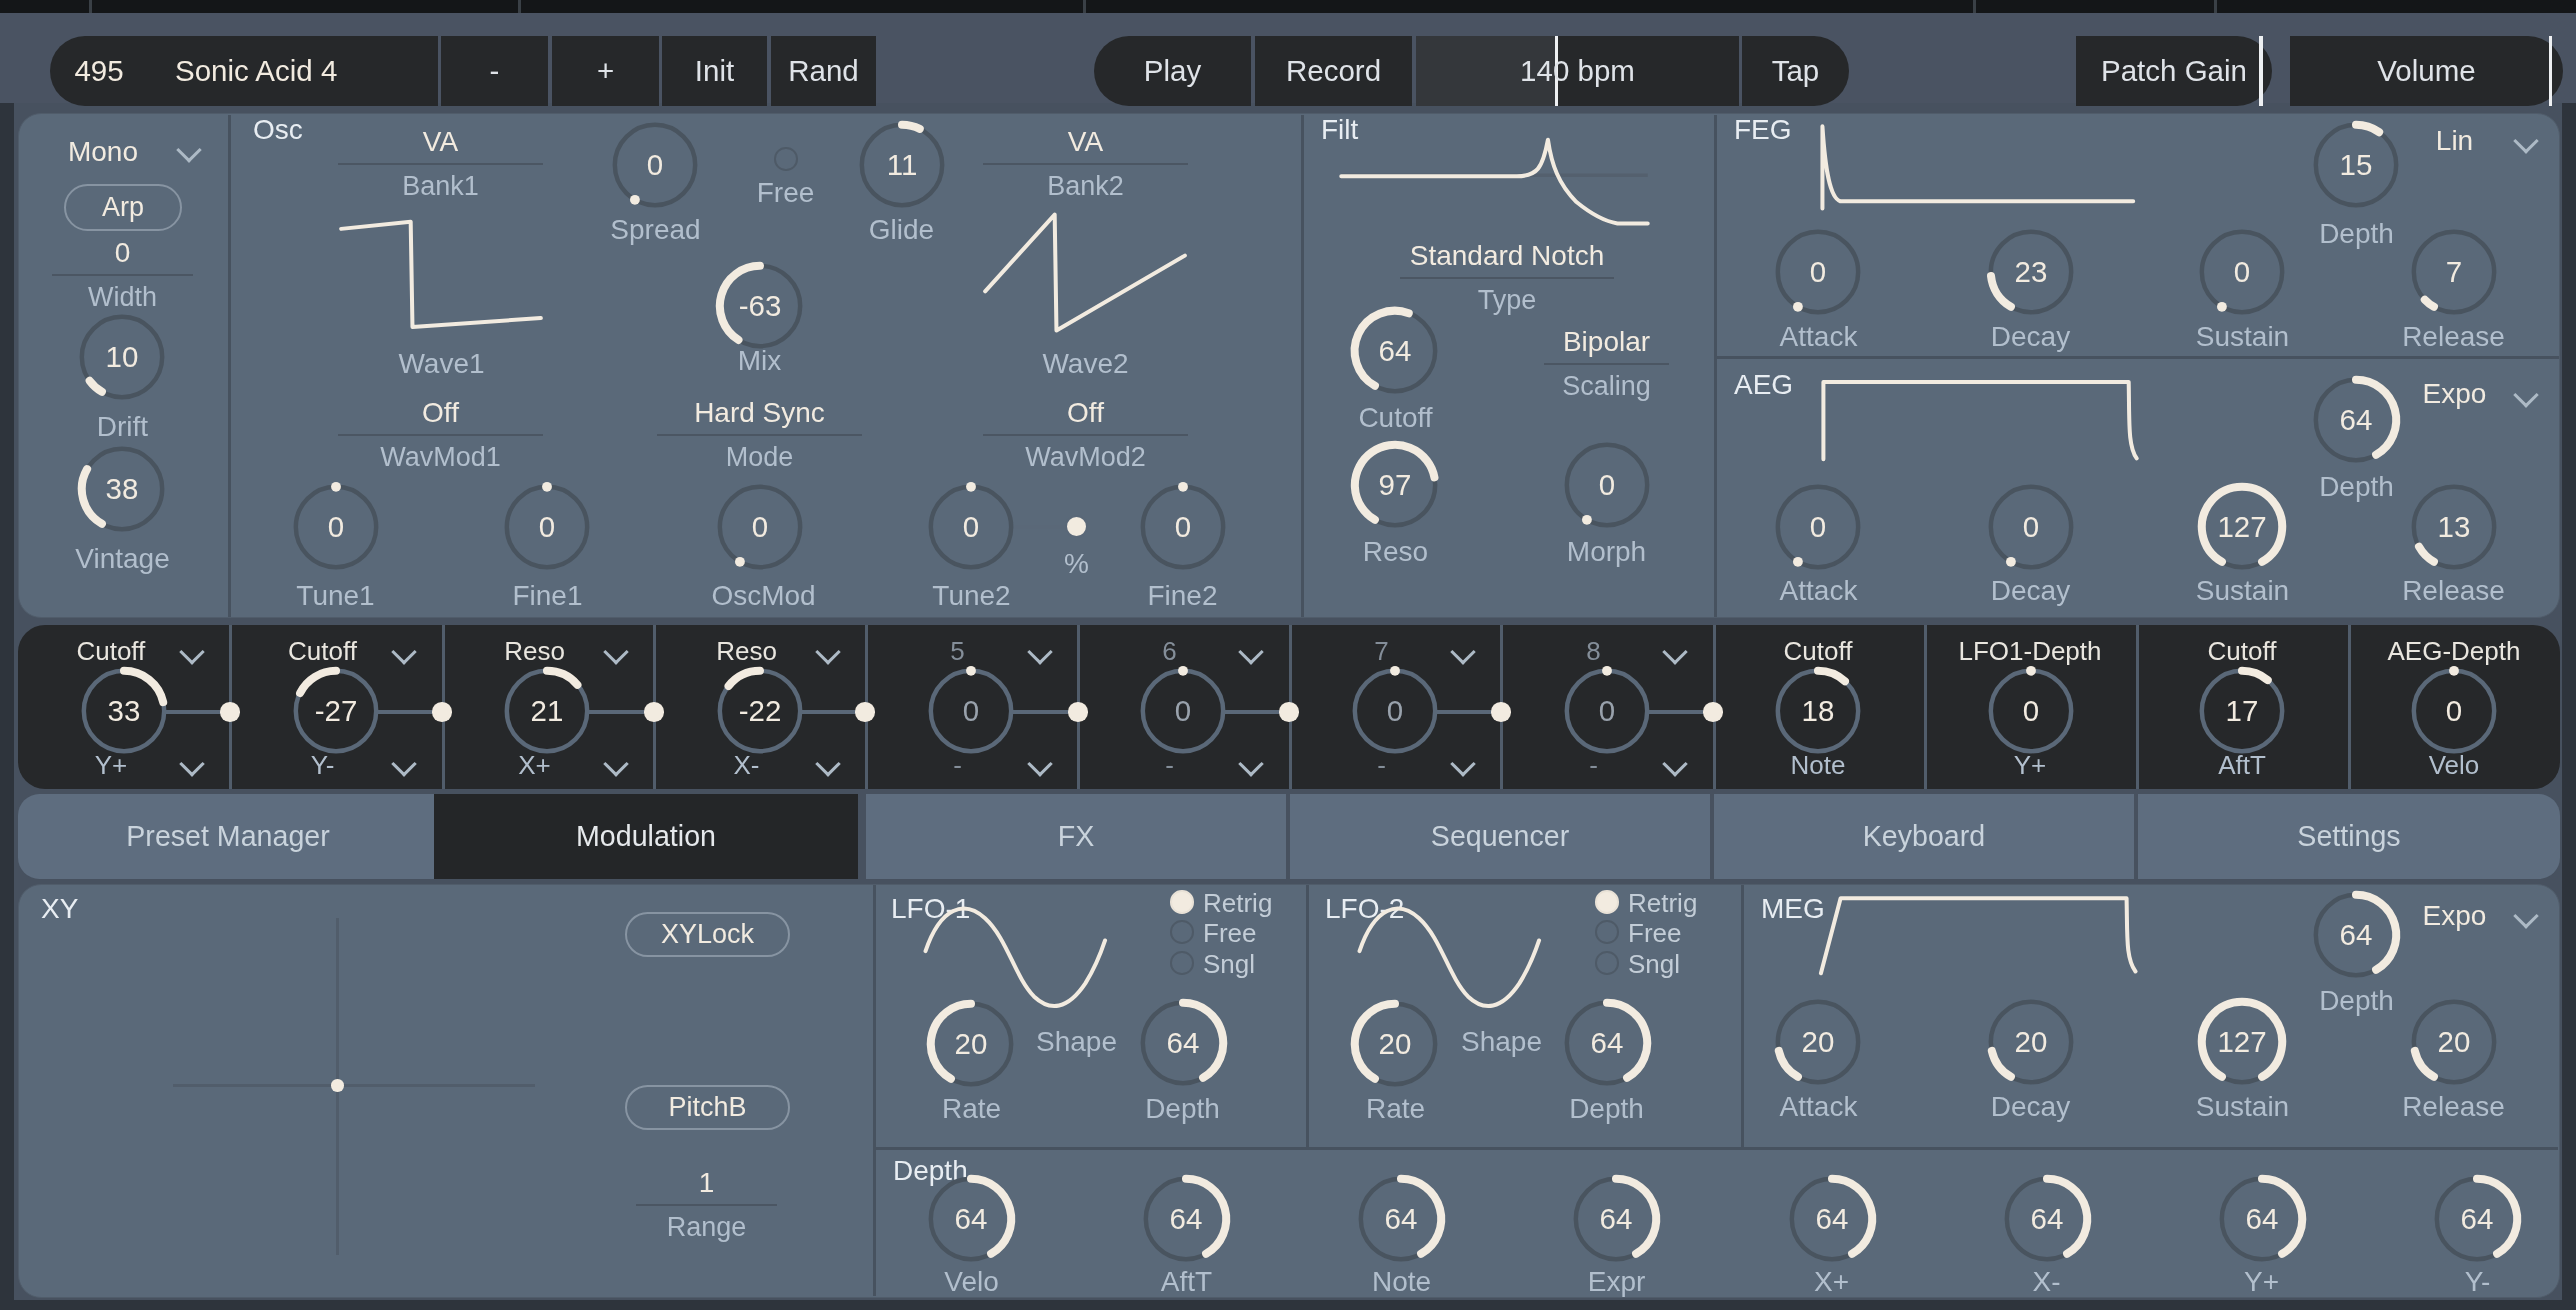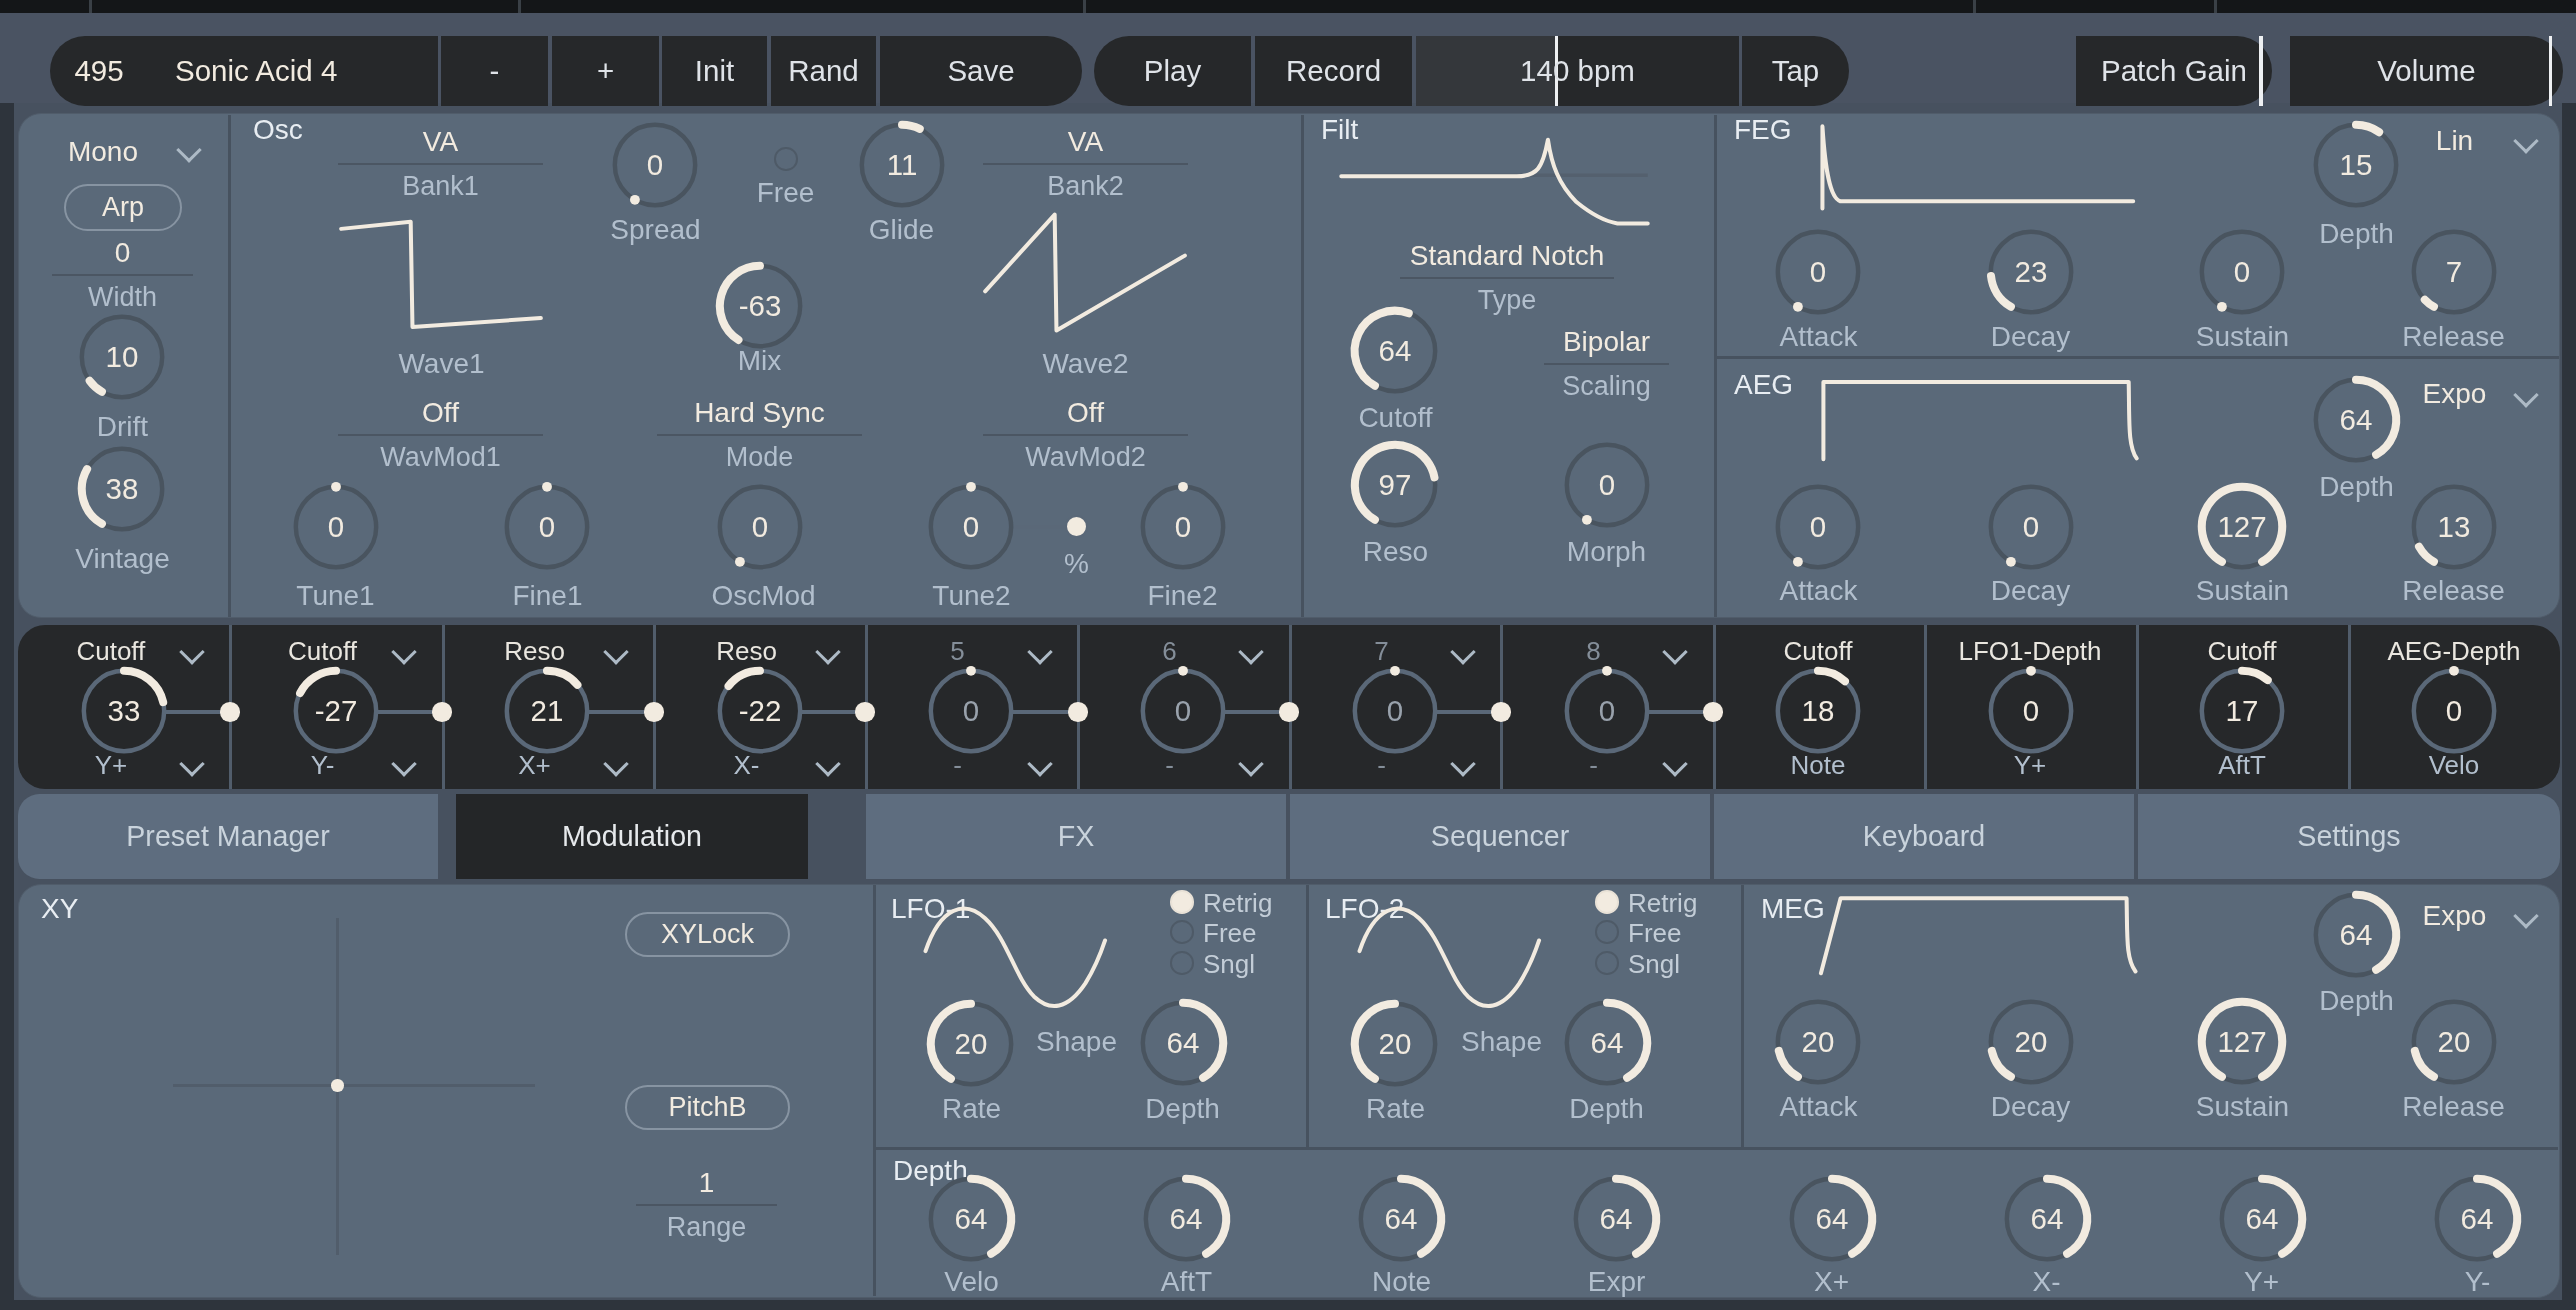--- a/index.html
+++ b/index.html
@@ -69,21 +69,20 @@
 <div class="edge" style="left:2562px;top:12.5px;width:14.3px;height:1298px"></div>
 <div class="edge" style="left:0;top:1300px;width:2576px;height:10.7px"></div>
 
 <div class="topbar">
   <div class="btn rl cream" style="left:50px;width:98px">495</div>
   <div class="btn cream" style="left:136px;width:302px;text-align:left;padding-left:39px;box-sizing:border-box">Sonic Acid 4</div>
   <div class="btn" style="left:441px;width:107px">-</div>
   <div class="btn" style="left:552px;width:107px">+</div>
   <div class="btn" style="left:662px;width:105px">Init</div>
   <div class="btn" style="left:771px;width:105px">Rand</div>
-  <div class="btn rr" style="left:880px;width:202px">Save</div>
   <div class="btn rl" style="left:1094px;width:157px">Play</div>
   <div class="btn" style="left:1255px;width:157px">Record</div>
   <div class="btn" style="left:1416px;width:323px">
     <div style="position:absolute;left:0;top:0;bottom:0;width:43%;background:#34373b"></div>
     <div class="vline" style="left:43%"></div>
     <span style="position:relative">140 bpm</span>
   </div>
   <div class="btn rr" style="left:1742px;width:107px">Tap</div>
   <div class="btn rl rr" style="left:2290px;width:273px">
     <span>Volume</span>
@@ -524,21 +523,21 @@
 <div class="knob modrow-knob" style="left:2404px;top:661px">
     <svg width="100" height="100" viewBox="0 0 112 112">
       <circle cx="56" cy="56" r="45" fill="none" stroke-width="5" class="track"></circle>
       <circle cx="56.0" cy="11.0" r="5.5" class="dotInd"></circle>
     </svg>
     <span class="kval">0</span>
   </div>
 <div class="slabel src" style="left:2356px;top:750px;width:196px">Velo</div>
 
 <div class="tab" style="left:18px;width:420px;border-radius:21.4px 0 0 21.4px">Preset Manager</div>
-<div class="tab active" style="left:456px;width:352px">Modulation</div>
+<div class="tab active" style="left:434px;width:424px">Modulation</div>
 <div class="tab" style="left:866px;width:420px">FX</div>
 <div class="tab" style="left:1290px;width:420px">Sequencer</div>
 <div class="tab" style="left:1714px;width:420px">Keyboard</div>
 <div class="tab" style="left:2138px;width:422px;border-radius:0 21.4px 21.4px 0">Settings</div>
 
 <div class="panel" style="left:18px;top:884px;width:2542px;height:414px"></div>
 <div class="dline" style="left:873px;top:885px;width:2.7px;height:411px"></div>
 <div class="dline" style="left:1306px;top:885px;width:2.7px;height:263px"></div>
 <div class="dline" style="left:1741px;top:885px;width:2.7px;height:263px"></div>
 <div class="dline" style="left:874px;top:1147px;width:1684px;height:2.7px"></div>

